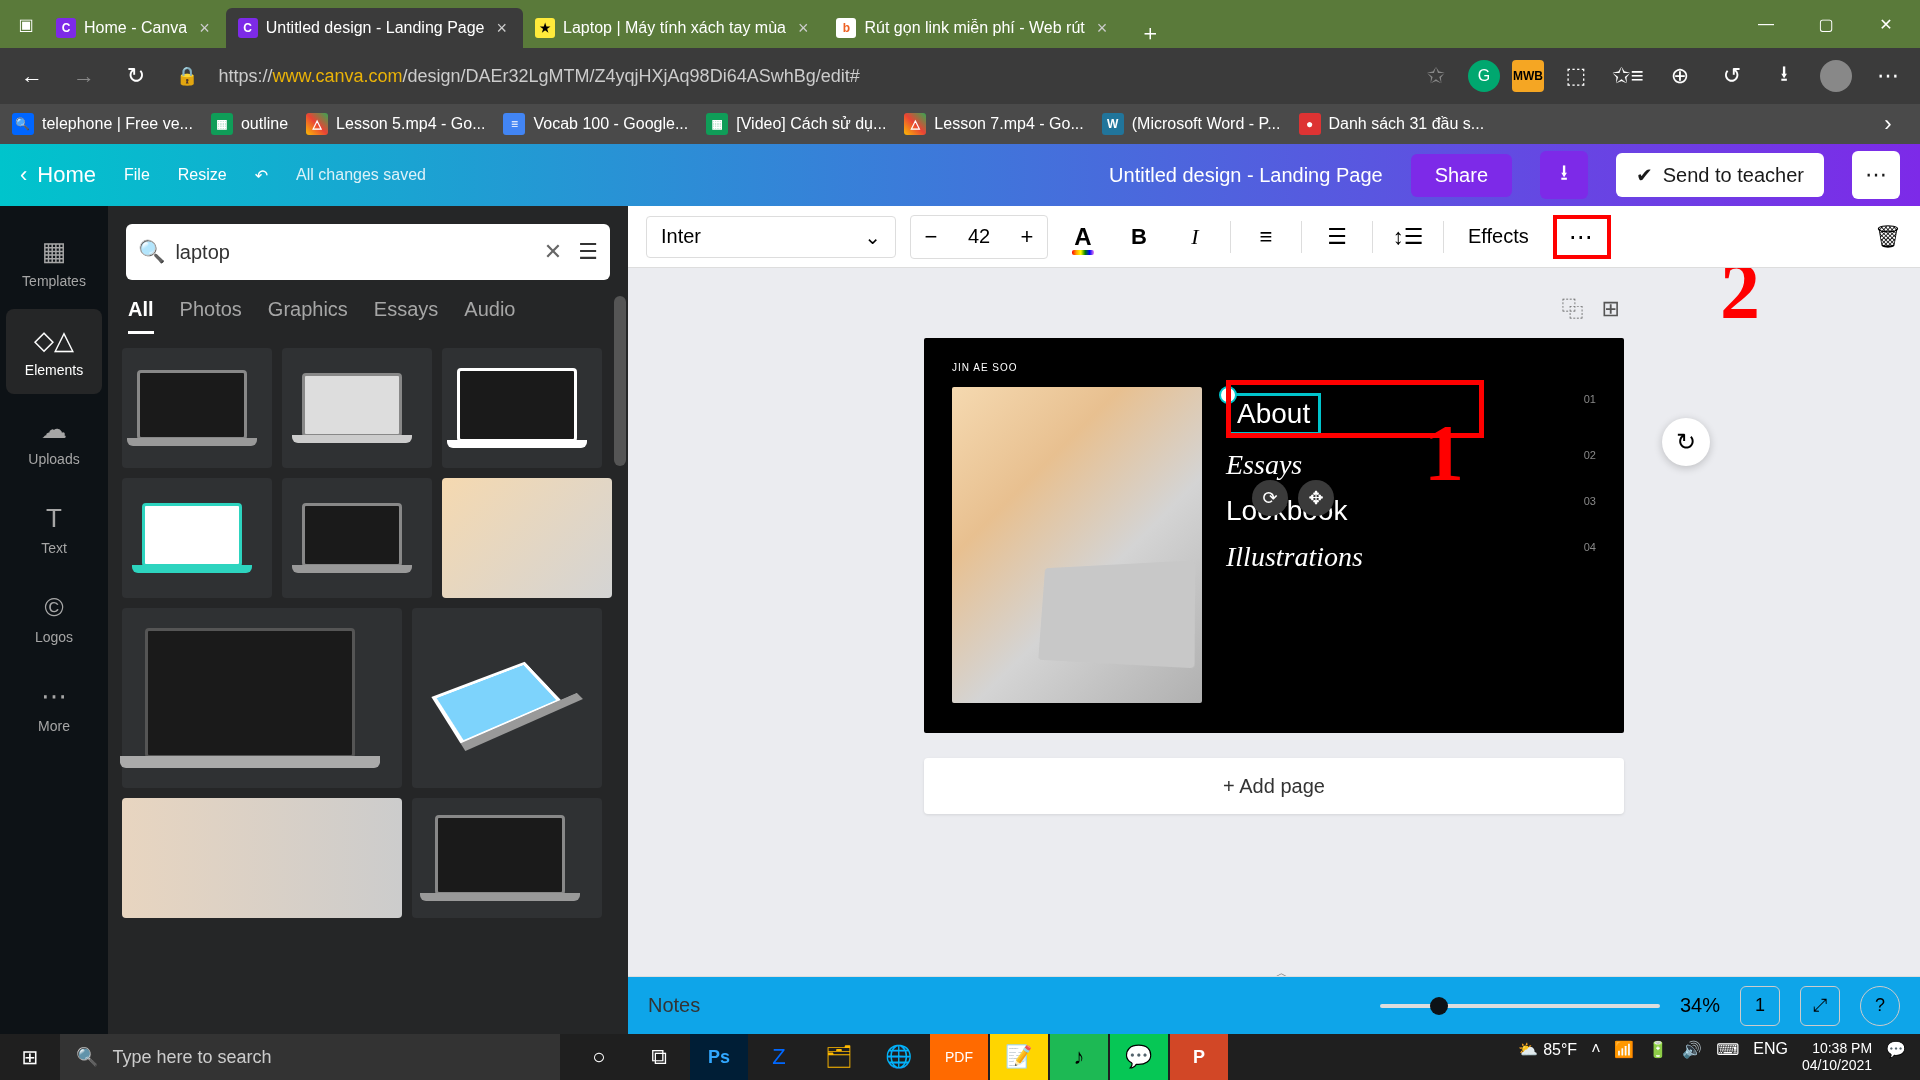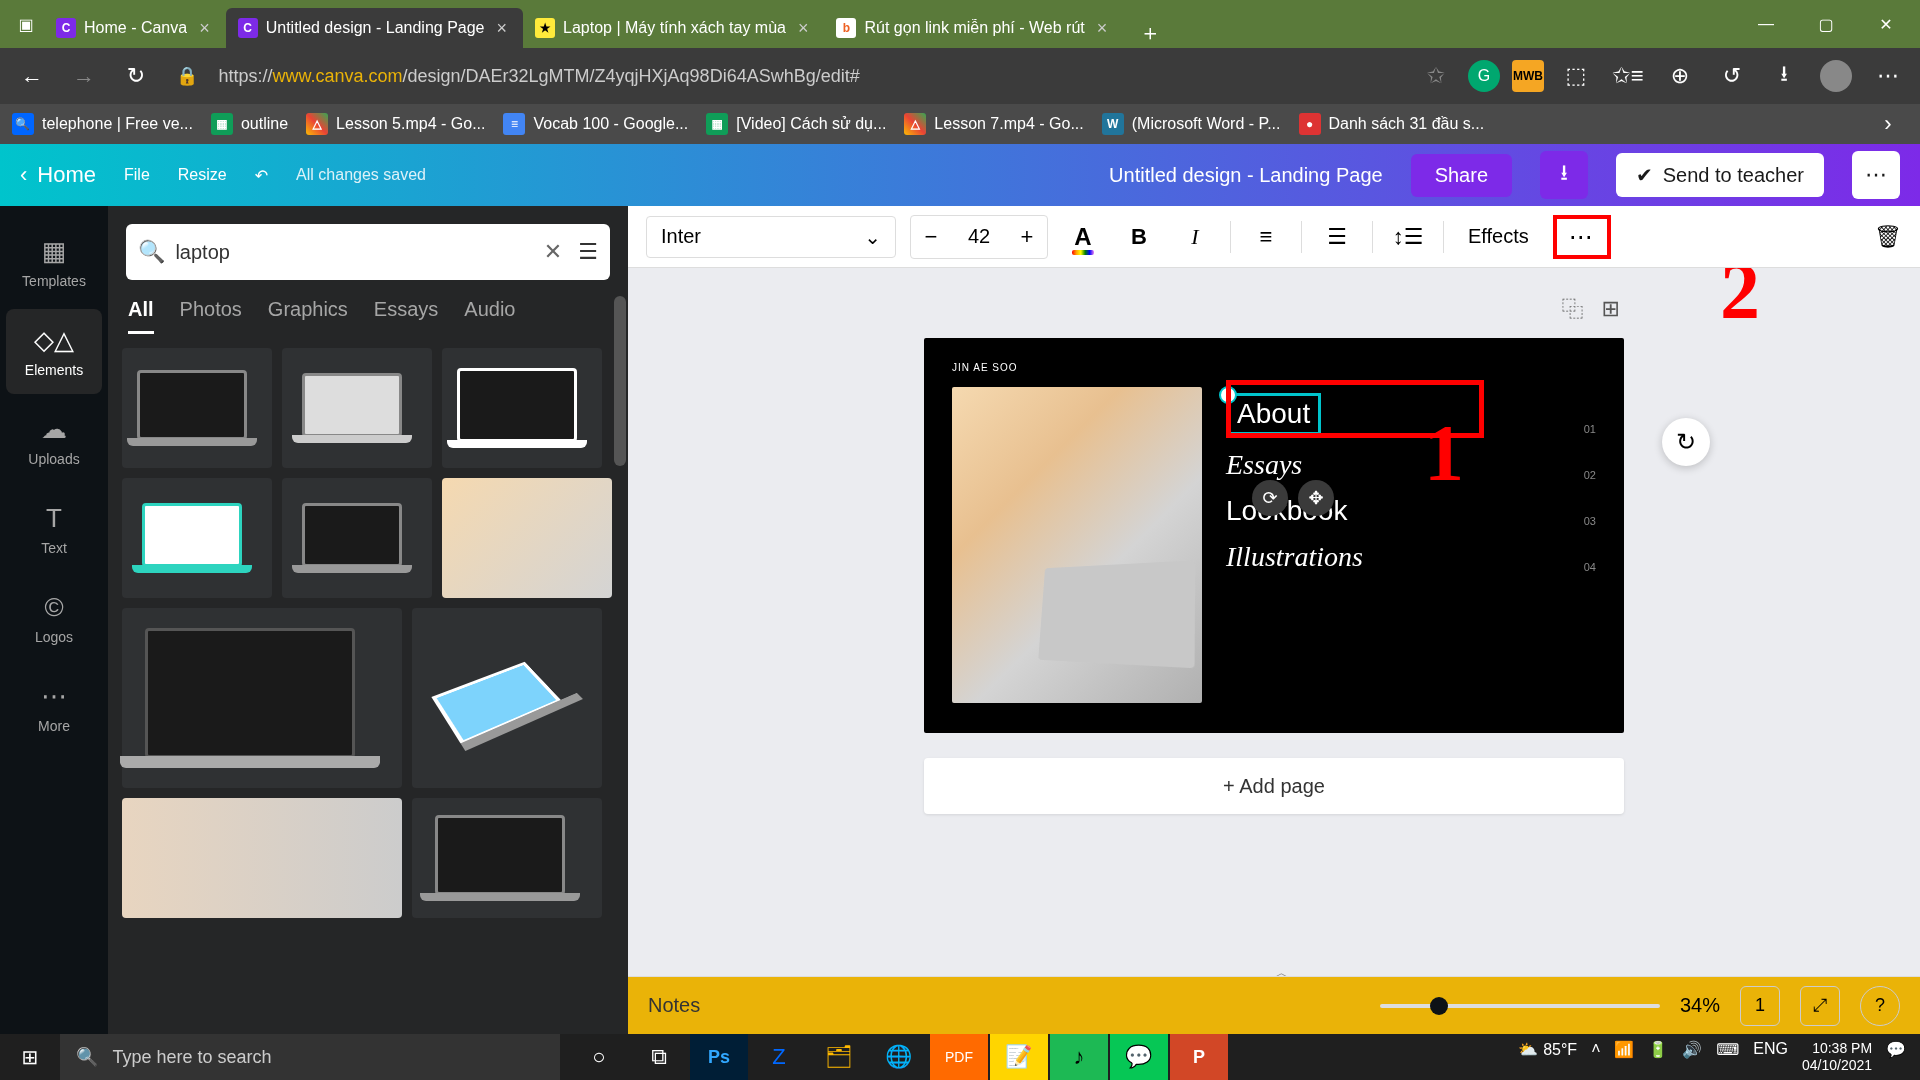--- a/index.html
+++ b/index.html
@@ -76,39 +76,39 @@
 .trash { margin-left:auto; font-size:22px;}
 
 .canvas-wrap { flex:1; position:relative; overflow:hidden;}
 .page-actions { position:absolute; top:28px; right:300px; display:flex; gap:18px; color:#555; font-size:22px;}
 .page-card { position:absolute; top:70px; left:50%; transform:translateX(-50%); width:700px; height:395px; background:#000; border-radius:2px; padding:24px 28px;}
 .page-brand { color:#fff; font-size:10px; letter-spacing:1px; text-transform:uppercase;}
 .page-flex { display:flex; gap:24px; margin-top:14px;}
 .photo { width:250px; height:316px; background:linear-gradient(135deg,#f5d9b0 0%, #e8c090 30%, #d4d4d4 60%, #b0b0b0 100%); border-radius:2px; position:relative; overflow:hidden;}
 .laptop-in-photo { position:absolute; right:10px; bottom:40px; width:160px; height:100px; background:#c8c8c8; transform:perspective(300px) rotateY(-18deg) rotateX(8deg); border-radius:4px;}
 .menu-list { flex:1; display:flex; flex-direction:column; gap:14px; padding-top:6px;}
-.menu-row { display:flex; align-items:flex-end; justify-content:space-between;gap:12px;}
+.menu-row { display:flex; align-items:flex-start; justify-content:space-between;gap:12px;}
 .menu-label { color:#fff; font-size:28px;}
 .menu-label.serif { font-family:Georgia,serif; font-style:italic;}
 .menu-num { color:#888; font-size:11px;}
 .sel-box { border:3px solid #00c4cc; padding:2px 8px; position:relative; display:inline-block;}
 .sel-box::before { content:""; position:absolute; top:-10px; left:-10px; width:14px; height:14px; background:#fff; border:2px solid #00c4cc; border-radius:50%;}
 .red-box-1 { position:absolute; border:5px solid red; top:112px; left:calc(50% - 350px + 302px); width:258px; height:58px;}
 .anno-1 { position:absolute; color:red; font-size:80px; font-weight:bold; top:140px; left:calc(50% + 150px); font-family:"Times New Roman",serif;}
 .anno-2 { position:absolute; color:red; font-size:80px; font-weight:bold; top:-22px; right:160px; font-family:"Times New Roman",serif;}
 .floating-controls { position:absolute; top:212px; left:calc(50% - 22px); display:flex; gap:10px;}
 .fc-btn { width:36px; height:36px; background:#3a3a3a; color:#fff; border-radius:50%; display:flex;align-items:center;justify-content:center; font-size:18px;}
 .regenerate { position:absolute; top:150px; right:210px; width:48px; height:48px; background:#fff; border-radius:50%; box-shadow:0 2px 8px rgba(0,0,0,.2); display:flex;align-items:center;justify-content:center; font-size:24px;}
 .add-page { position:absolute; top:490px; left:50%; transform:translateX(-50%); width:700px; height:56px; background:#fff; border-radius:4px; display:flex;align-items:center;justify-content:center; font-size:20px; color:#333; box-shadow:0 1px 3px rgba(0,0,0,.1);}
 .bot-scroll { position:absolute; bottom:30px; left:14px; right:14px; height:20px; background:#ebecf0;}
 .bot-scroll-thumb { position:absolute; left:0; width:180px; height:20px; background:#c5c7cc; border-radius:10px;}
 .bot-scroll-arrows { position:absolute; right:0; display:flex; gap:4px;}
 .chev-up-mini { position:absolute; bottom:50px; left:50%; color:#888; font-size:16px;}
 
-.footer-bar { position:absolute; bottom:0; left:0; right:0; height:58px; background:#eab308; border-top:1px solid #ddd; display:flex; align-items:center; padding:0 20px; gap:20px;}
+.footer-bar { position:absolute; bottom:0; left:0; right:0; height:58px; background:#0ea5e9; border-top:1px solid #ddd; display:flex; align-items:center; padding:0 20px; gap:20px;}
 .notes { font-size:20px; color:#333; flex:0 0 auto;}
 .zoom-slider { flex:0 0 280px; margin-left:auto; height:4px; background:#ddd; border-radius:2px; position:relative;}
 .zoom-handle { position:absolute; left:18%; top:-7px; width:18px; height:18px; background:#0d1216; border-radius:50%;}
 .zoom-pct { font-size:20px; font-weight:500;}
 .pages-btn,.full-btn,.help-btn { width:40px;height:40px; display:flex;align-items:center;justify-content:center; border:1px solid #ccc; border-radius:6px; font-size:18px;}
 .help-btn { border-radius:50%;}
 
 .taskbar { position:absolute; bottom:0; left:0; right:0; height:46px; background:#1f1f1f; display:flex; align-items:center; color:#fff;}
 .tb-start { width:60px; display:flex;align-items:center;justify-content:center; font-size:20px;}
 .tb-search { flex:0 0 500px; height:46px; background:#333; display:flex; align-items:center; padding:0 16px; gap:14px; color:#ccc; font-size:18px;}

